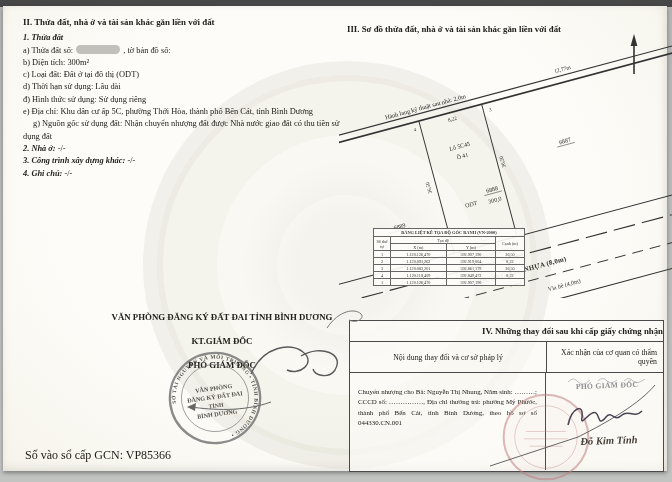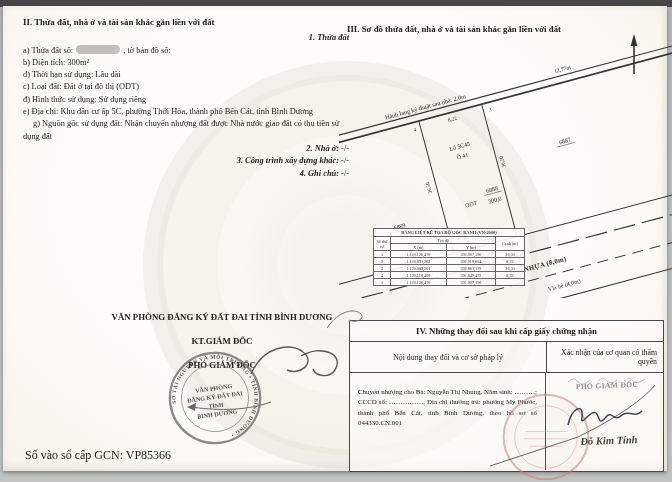--- a/index.html
+++ b/index.html
@@ -25,21 +25,21 @@
     content:"";position:absolute;left:70px;top:70px;right:70px;bottom:70px;border-radius:50%;
     background:radial-gradient(circle, rgba(150,140,110,.08) 0 30%, transparent 62%);
   }
   
   .sec2{position:absolute;left:20px;top:10px;width:326px;font-size:8.4px;line-height:12.3px;}
   .sec2 .h{font-weight:bold;font-size:8.9px;margin:0 0 4px 0;}
   .sec2 p{margin:0;}
   .bi{font-weight:bold;font-style:italic;}
   .itm{margin-left:10px;}
   .itm0{text-indent:10px;}
-  .topitm{margin-top:1px;margin-left:4px;text-align:right;}
+  .topitm{margin-top:1px;margin-left:4px;}
   .redact{display:inline-block;width:44px;height:9px;border-radius:5px;background:#b7b5b0;vertical-align:-1px;margin:0 3px;opacity:.85;}
   
   .sec3t{position:absolute;left:344px;top:12px;width:322px;font-weight:bold;font-size:8.8px;margin-top:6px;}
   svg.diagram{position:absolute;left:336px;top:24px;}
   svg text{fill:#2a2723;}
   
   .coords{position:absolute;left:370px;top:222px;width:152px;background:rgba(253,252,248,.92);font-size:4.2px;color:#333;}
   .coords .ct{font-weight:bold;text-align:center;font-size:4.4px;border:0.5px solid #666;border-bottom:none;padding:1px 0;}
   .coords table{border-collapse:collapse;width:100%;}
   .coords td,.coords th{border:0.5px solid #666;padding:0.5px 1px;text-align:center;font-weight:normal;}
@@ -47,21 +47,21 @@
   .signblock{position:absolute;left:80px;top:292px;width:278px;text-align:center;}
   .signblock .date{font-size:8.4px;letter-spacing:.2px;}
   .signblock .b{font-weight:bold;font-size:8.8px;margin-top:14px;}
   .stamp-gray{position:absolute;left:84px;top:52px;opacity:.8;transform:rotate(-8deg);}
   .sig1{position:absolute;left:160px;top:38px;}
   .arrow1{position:absolute;left:100px;top:100px;}
   .signer1{position:absolute;left:58px;top:110px;width:180px;font-style:italic;font-weight:bold;font-size:10px;color:#3c3832;}
   .gcn{position:absolute;left:22px;top:442px;font-size:12px;font-family:Liberation Serif, serif;}
   
   .sec4{position:absolute;left:346px;top:314px;width:313px;height:150px;border:1px solid #4a4a4a;background:rgba(253,252,248,.6);}
-  .sec4 .t{height:20px;line-height:20px;text-align:center;font-weight:bold;font-size:8.8px;border-bottom:1px solid #4a4a4a;}
+  .sec4 .t{height:20px;line-height:20px;text-align:right;font-weight:bold;font-size:8.8px;border-bottom:1px solid #4a4a4a;}
   .sec4 .hdr{display:flex;height:30px;border-bottom:1px solid #4a4a4a;font-size:7.8px;}
   .sec4 .hdr .c1{width:196px;border-right:1px solid #4a4a4a;display:flex;align-items:center;justify-content:center;}
   .sec4 .hdr .c2{flex:1;display:flex;align-items:center;justify-content:center;text-align:right;padding:0 6px;}
   .sec4 .body{position:relative;height:97px;}
   .sec4 .cell-l{position:absolute;left:0;top:0;width:196px;height:100%;border-right:1px solid #4a4a4a;box-sizing:border-box;}
   .sec4 .entry{margin:14px 8px 0 8px;font-size:6.9px;line-height:10.3px;text-align:justify;}
   .sec4 .deputy2{position:absolute;left:206px;top:8px;width:102px;text-align:center;font-weight:bold;font-size:7.6px;color:#8f8f93;transform:rotate(-2deg);letter-spacing:.3px;}
   .sec4 .datehw{position:absolute;left:214px;top:1px;opacity:.55;}
   .sec4 .signer2{position:absolute;left:210px;top:62px;width:98px;text-align:center;font-style:italic;font-weight:bold;font-size:10.5px;color:#454038;transform:rotate(-2deg);}
   .stamp-red{position:absolute;left:150px;top:18px;opacity:.55;}
@@ -75,22 +75,22 @@
 
   <div class="watermark"></div>
 
   <div class="sec2">
     <p class="h">II. Thửa đất, nhà ở và tài sản khác gắn liền với đất</p>
     <p class="bi topitm">1. Thửa đất</p>
     <p class="itm">
       <span>a) Thửa đất số:</span><span class="redact"></span><span>, tờ bản đồ số:</span>
     </p>
     <p class="itm">b) Diện tích: 300m²</p>
+    <p class="itm">c) Loại đất: Đất ở tại đô thị (ODT)</p>
     <p class="itm">d) Thời hạn sử dụng: Lâu dài</p>
-    <p class="itm">c) Loại đất: Đất ở tại đô thị (ODT)</p>
     <p class="itm">đ) Hình thức sử dụng: Sử dụng riêng</p>
     <p class="itm">e) Địa chỉ: Khu dân cư ấp 5C, phường Thới Hòa, thành phố Bến Cát, tỉnh Bình Dương</p>
     <p class="itm0">g) Nguồn gốc sử dụng đất: Nhận chuyển nhượng đất được Nhà nước giao đất có thu tiền sử dụng đất</p>
     <p class="topitm"><span class="bi">2. Nhà ở:</span> <span>-/-</span></p>
     <p class="topitm"><span class="bi">3. Công trình xây dựng khác:</span> <span>-/-</span></p>
     <p class="topitm"><span class="bi">4. Ghi chú:</span> <span>-/-</span></p>
   </div>
 
   <div class="sec3t">III. Sơ đồ thửa đất, nhà ở và tài sản khác gắn liền với đất</div>
 

